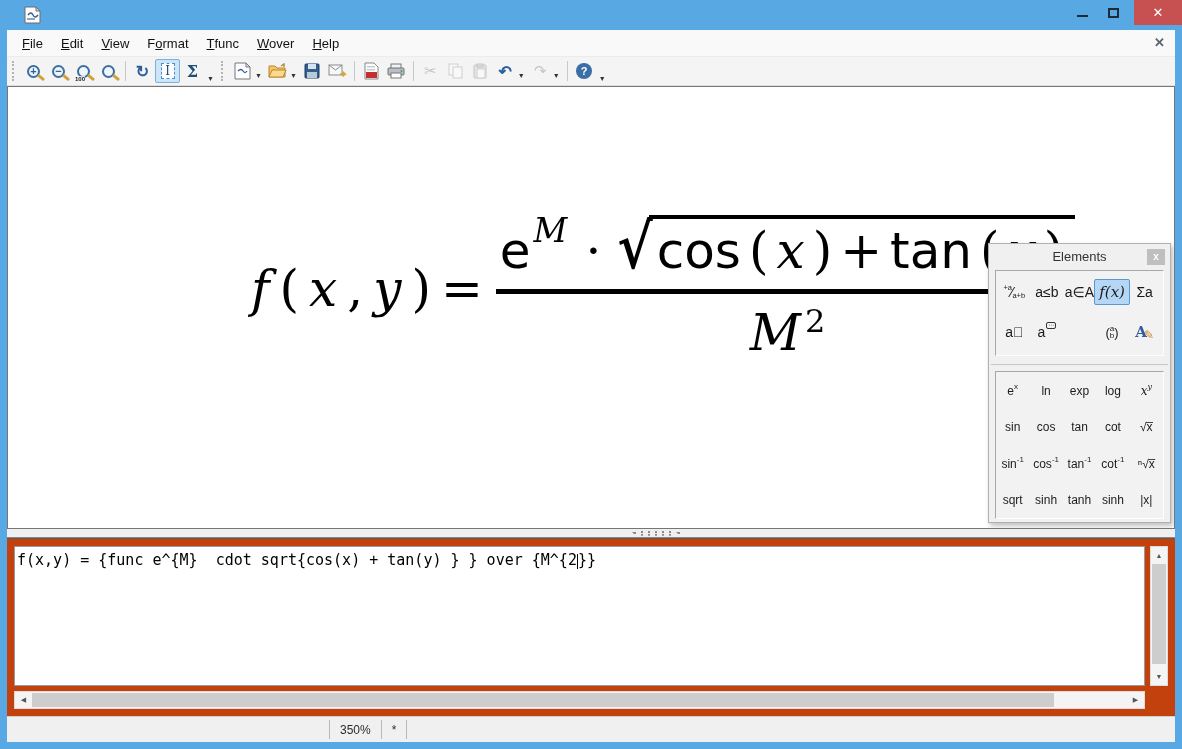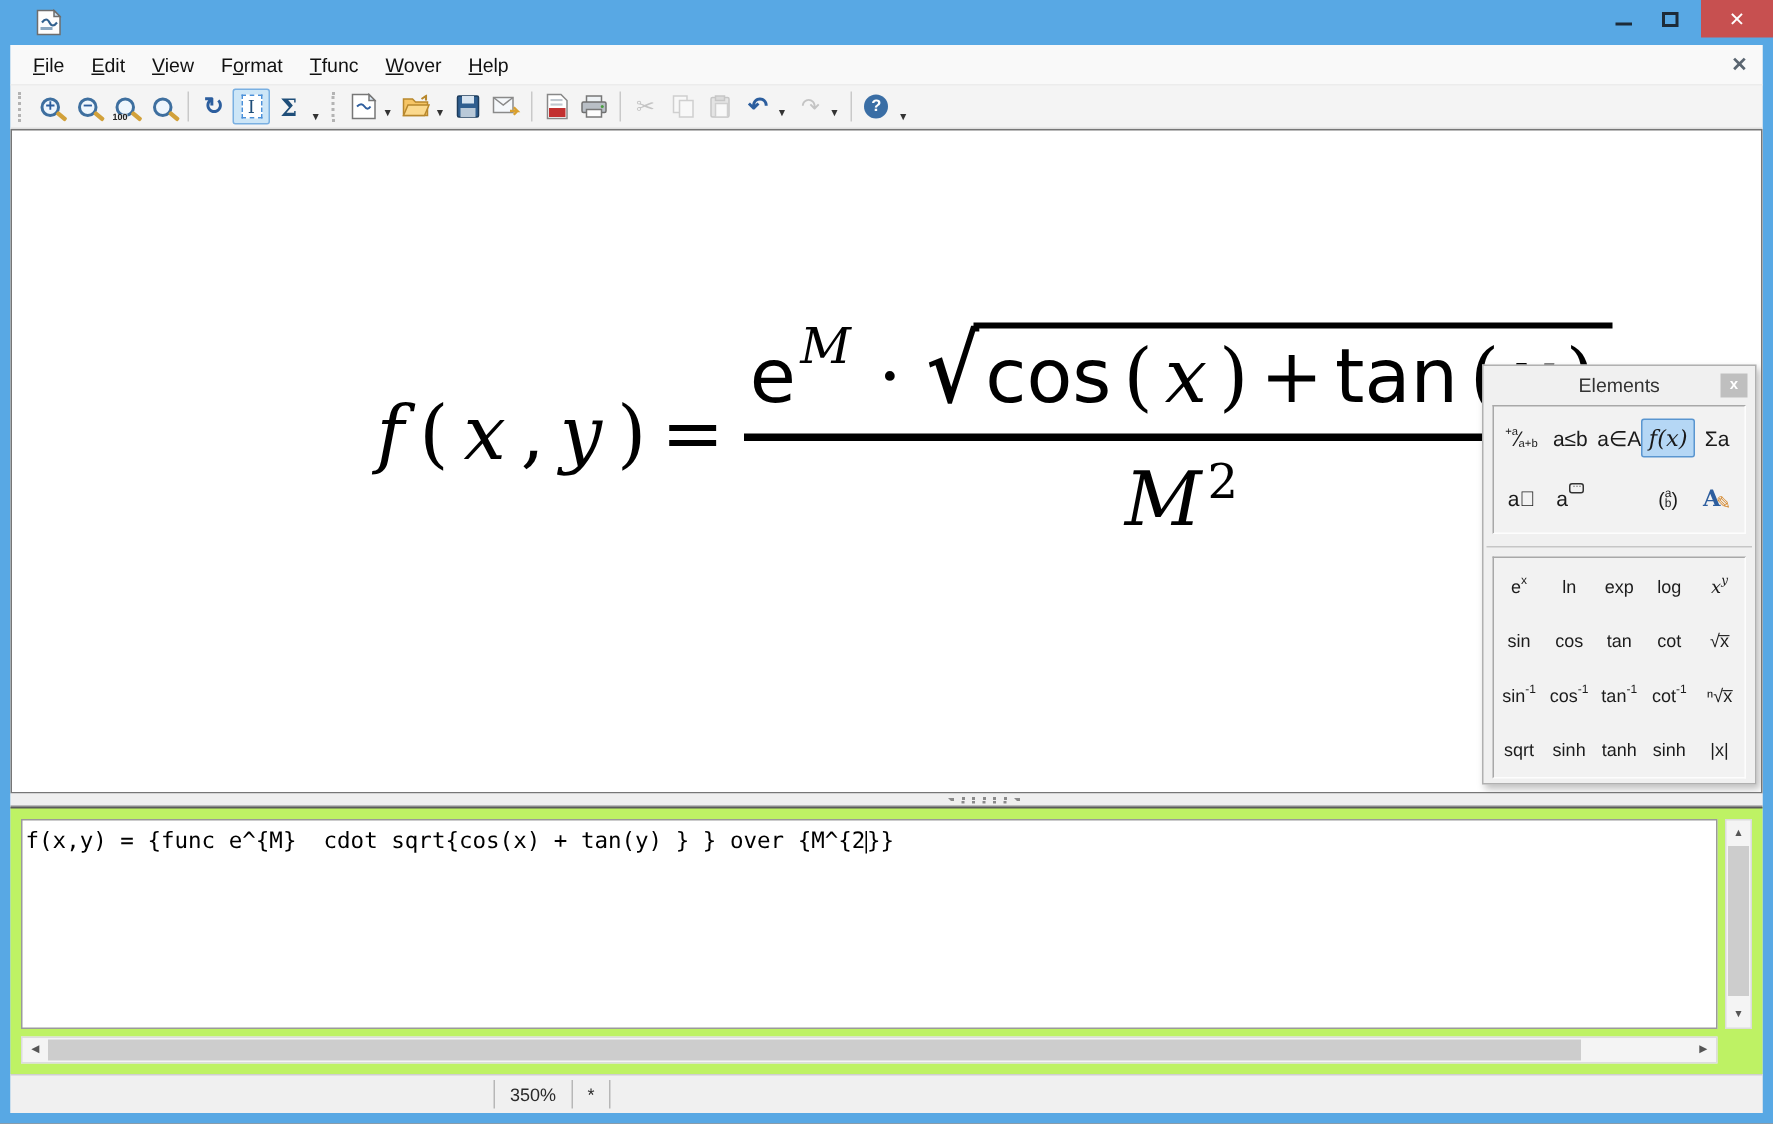--- a/index.html
+++ b/index.html
@@ -108,21 +108,21 @@
   .fn-cell sup { font-size:8px; position:relative; top:-1px; }
   .fn-cell .itv { font-style:italic; font-family:"DejaVu Serif",serif; }
 
   
   .splitter { height:9px; background:#efefef; border-bottom:1px solid #8a8a8a; position:relative; flex:0 0 auto; }
   .split-handle { position:absolute; left:625px; top:2px; display:flex; gap:5px; align-items:center; }
   .split-dot { width:2px; height:5px; border-left:2px dotted #8a8a8a; }
   .split-end { width:4px; height:4px; border-top:2px solid #8a8a8a; border-left:2px solid transparent; }
 
   
-  .commands { height:178px; background:#bef264; border-top:1px solid #5a5a5a; position:relative; flex:0 0 auto; }
+  .commands { height:178px; background:#c2410c; border-top:1px solid #5a5a5a; position:relative; flex:0 0 auto; }
   .cmd-text { position:absolute; left:7px; top:7px; right:30px; bottom:30px; background:#fff;
     border:1px solid #9a9a9a; font:15px "DejaVu Sans Mono", monospace; white-space:pre;
     padding:4px 2px; color:#000; overflow:hidden; }
   .caret { display:inline-block; width:1px; height:15px; background:#000; vertical-align:text-bottom; }
   .vscroll { position:absolute; top:7px; right:7px; bottom:30px; width:18px; background:#f4f4f4;
     border:1px solid #dcdcdc; }
   .vscroll .arr-up { position:absolute; top:1px; left:0; right:0; height:15px; text-align:center;
     font-size:7px; color:#555; line-height:15px; }
   .vscroll .thumb { position:absolute; top:17px; left:1px; right:1px; height:100px; background:#cdcdcd; }
   .vscroll .arr-dn { position:absolute; bottom:1px; left:0; right:0; height:15px; text-align:center;

